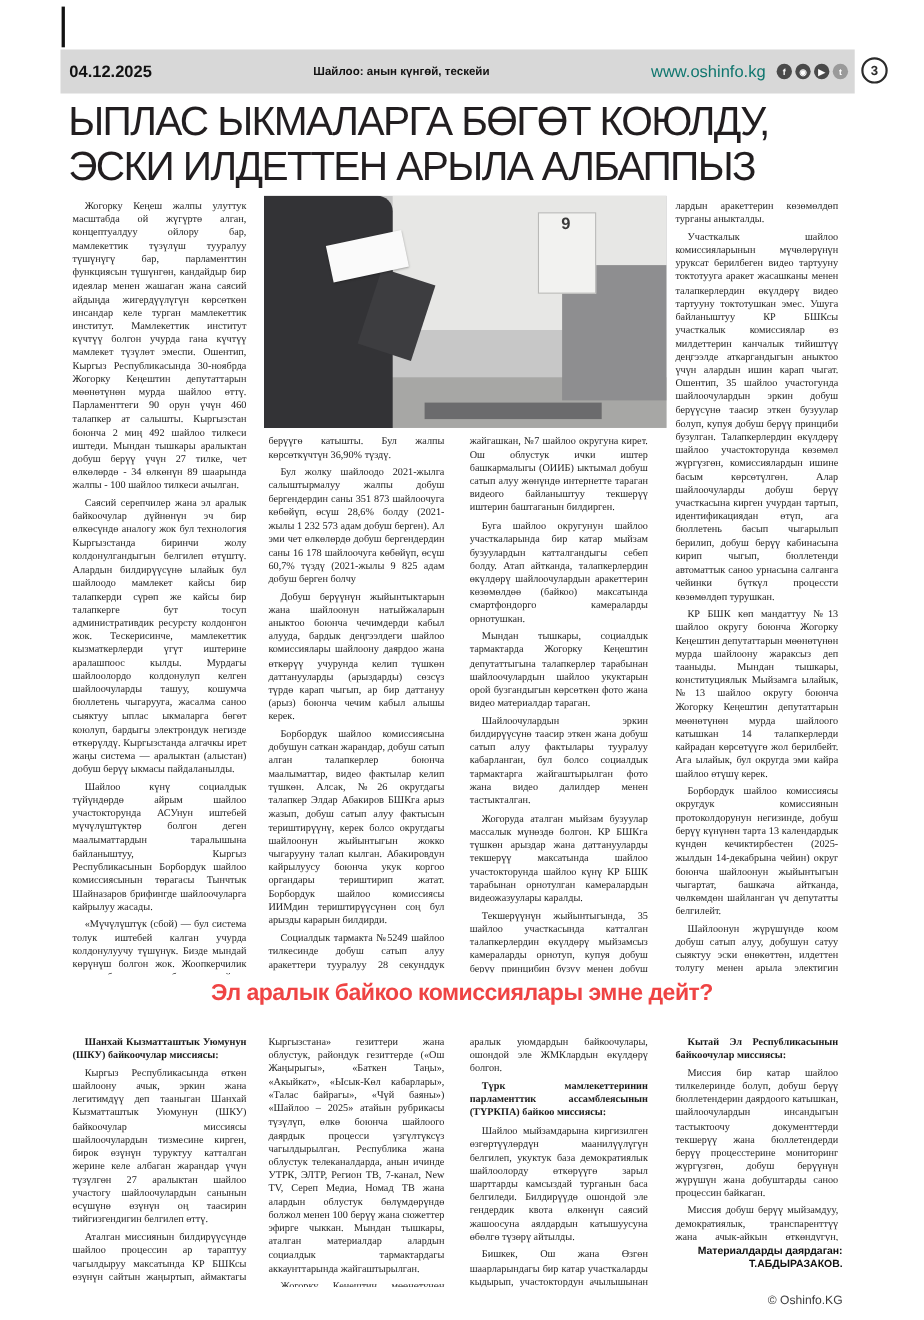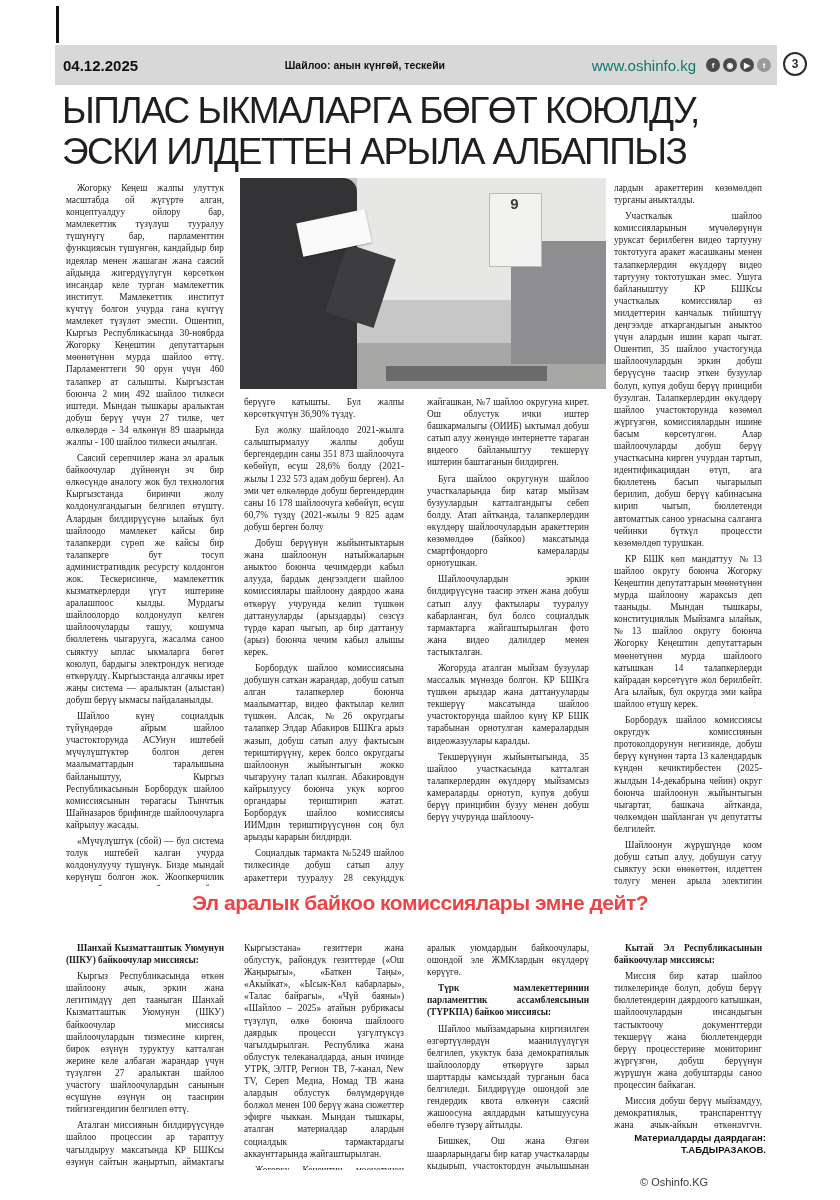--- a/index.html
+++ b/index.html
@@ -40,21 +40,21 @@
   .article-col{position:absolute;font-size:9.3px;line-height:12.1px;text-align:justify;overflow:hidden;}
   .article-col p{margin:4px;}
   .col-p{text-indent:11px;}
   .col-p.noindent{text-indent:0;}
   .col-h{font-weight:bold;text-indent:11px;}
   
   .section-title{position:absolute;left:62px;top:891px;width:716px;text-align:center;
                  font:bold 21px "Liberation Sans",sans-serif;color:#ef4444;letter-spacing:-0.5px;}
   .byline{position:absolute;left:596px;top:1132px;width:170px;text-align:right;
           font:bold 9.5px "Liberation Sans",sans-serif;color:#111;line-height:12px;}
-  .footer{position:absolute;left:640px;top:1176px;width:126px;
+  .footer{position:absolute;left:640px;top:1176px;width:126px;text-align:right;
           font:11px "Liberation Sans",sans-serif;color:#3c3c3c;}
 </style>
 </head>
 <body>
 
 <div class="page">
 
   <div class="corner-tick"></div>
 
   <div class="topbar">
@@ -97,20 +97,21 @@
   <div class="article-col" style="left:240px;top:392px;width:168px;height:492px;">
       <p class="col-p noindent">берүүгө катышты. Бул жалпы көрсөткүчтүн 36,90% түздү.</p>
       <p class="col-p">Бул жолку шайлоодо 2021-жылга салыштырмалуу жалпы добуш бергендердин саны 351 873 шайлоочуга көбөйүп, өсүш 28,6% болду (2021-жылы 1 232 573 адам добуш берген). Ал эми чет өлкөлөрдө добуш бергендердин саны 16 178 шайлоочуга көбөйүп, өсүш 60,7% түздү (2021-жылы 9 825 адам добуш берген болчу</p>
       <p class="col-p">Добуш берүүнүн жыйынтыктарын жана шайлоонун натыйжаларын аныктоо боюнча чечимдерди кабыл алууда, бардык деңгээлдеги шайлоо комиссиялары шайлоону даярдоо жана өткөрүү учурунда келип түшкөн даттанууларды (арыздарды) сөзсүз түрдө карап чыгып, ар бир даттануу (арыз) боюнча чечим кабыл алышы керек.</p>
       <p class="col-p">Борбордук шайлоо комиссиясына добушун саткан жарандар, добуш сатып алган талапкерлер боюнча маалыматтар, видео фактылар келип түшкөн. Алсак, №26 округдагы талапкер Элдар Абакиров БШКга арыз жазып, добуш сатып алуу фактысын териштирүүнү, керек болсо округдагы шайлоонун жыйынтыгын жокко чыгарууну талап кылган. Абакировдун кайрылуусу боюнча укук коргоо органдары териштирип жатат. Борбордук шайлоо комиссиясы ИИМдин териштирүүсүнөн соң бул арызды карарын билдирди.</p>
       <p class="col-p">Социалдык тармакта №5249 шайлоо тилкесинде добуш сатып алуу аракеттери тууралуу 28 секунддук видео жарыяланды. Видеодо белгилүү суммада акча берүү жолу менен добуш алуу аракети жасалып жатканы айтылган. Анда тартылган киши шайлоочулардын тизмесин жана акчаны тутамдап кармап турганын көрүүгө болот. Ал шайлоо тилкеси Ош облусунун Кара-Суу районундагы Кыргыз-Чек айылына</p>
     </div>
   <div class="article-col" style="left:423px;top:392px;width:170px;height:492px;">
       <p class="col-p noindent">жайгашкан, №7 шайлоо округуна кирет. Ош облустук ички иштер башкармалыгы (ОИИБ) ыктымал добуш сатып алуу жөнүндө интернетте тараган видеого байланыштуу текшерүү иштерин баштаганын билдирген.</p>
       <p class="col-p">Буга шайлоо округунун шайлоо участкаларында бир катар мыйзам бузуулардын катталгандыгы себеп болду. Атап айтканда, талапкерлердин өкүлдөрү шайлоочулардын аракеттерин көзөмөлдөө (байкоо) максатында смартфондорго камераларды орнотушкан.</p>
+      <p class="col-p">Мындан тышкары, социалдык тармактарда Жогорку Кеңештин депутаттыгына талапкерлер тарабынан шайлоочулардын шайлоо укуктарын орой бузгандыгын көрсөткөн фото жана видео материалдар тараган.</p>
       <p class="col-p">Шайлоочулардын эркин билдирүүсүнө таасир эткен жана добуш сатып алуу фактылары тууралуу кабарланган, бул болсо социалдык тармактарга жайгаштырылган фото жана видео далилдер менен тастыкталган.</p>
       <p class="col-p">Жогоруда аталган мыйзам бузуулар массалык мүнөздө болгон. КР БШКга түшкөн арыздар жана даттанууларды текшерүү максатында шайлоо участокторунда шайлоо күнү КР БШК тарабынан орнотулган камералардын видеожазуулары каралды.</p>
       <p class="col-p">Текшерүүнүн жыйынтыгында, 35 шайлоо участкасында катталган талапкерлердин өкүлдөрү мыйзамсыз камераларды орнотуп, купуя добуш берүү принцибин бузуу менен добуш берүү учурунда шайлоочу-</p>
     </div>
   <div class="article-col" style="left:610px;top:178px;width:156px;height:708px;">
       <p class="col-p noindent">лардын аракеттерин көзөмөлдөп турганы аныкталды.</p>
       <p class="col-p">Участкалык шайлоо комиссияларынын мүчөлөрүнүн уруксат берилбеген видео тартууну токтотууга аракет жасашканы менен талапкерлердин өкүлдөрү видео тартууну токтотушкан эмес. Ушуга байланыштуу КР БШКсы участкалык комиссиялар өз милдеттерин канчалык тийиштүү деңгээлде аткаргандыгын аныктоо үчүн алардын ишин карап чыгат. Ошентип, 35 шайлоо участогунда шайлоочулардын эркин добуш берүүсүнө таасир эткен бузуулар болуп, купуя добуш берүү принциби бузулган. Талапкерлердин өкүлдөрү шайлоо участокторунда көзөмөл жүргүзгөн, комиссиялардын ишине басым көрсөтүлгөн. Алар шайлоочуларды добуш берүү участкасына кирген учурдан тартып, идентификациядан өтүп, ага бюллетень басып чыгарылып берилип, добуш берүү кабинасына кирип чыгып, бюллетенди автоматтык саноо урнасына салганга чейинки бүткүл процессти көзөмөлдөп турушкан.</p>
       <p class="col-p">КР БШК көп мандаттуу №13 шайлоо округу боюнча Жогорку Кеңештин депутаттарын мөөнөтүнөн мурда шайлоону жараксыз деп тааныды. Мындан тышкары, конституциялык Мыйзамга ылайык, №13 шайлоо округу боюнча Жогорку Кеңештин депутаттарын мөөнөтүнөн мурда шайлоого катышкан 14 талапкерлерди кайрадан көрсөтүүгө жол берилбейт. Ага ылайык, бул округда эми кайра шайлоо өтүшү керек.</p>
       <p class="col-p">Борбордук шайлоо комиссиясы округдук комиссиянын протоколдорунун негизинде, добуш берүү күнүнөн тарта 13 календардык күндөн кечиктирбестен (2025-жылдын 14-декабрына чейин) округ боюнча шайлоонун жыйынтыгын чыгартат, башкача айтканда, чөлкөмдөн шайланган үч депутатты белгилейт.</p>
       <p class="col-p">Шайлоонун жүрүшүндө коом добуш сатып алуу, добушун сатуу сыяктуу эски өнөкөттөн, илдеттен толугу менен арыла электигин байкалды. Айрым саясий активисттердин пикиринде добуш сатып алгандар гана эмес, добушун саткандар дагы бирдей жоопко тартылса туура болот. Аны менен биз сатып алуу фактыларын кыйла азайтмакпыз. Анткени, добушту сатып алгандарды гана күнөөлүү кылбай, өз добушун, жарандык позициясын саткандардын өз мекенин сатканга барабар. Ошондуктан добушун саткан шайлоочуга берилгендей эле административдик кодекстин негизинде да иш козголсо, мындай көрүнүш аягына тыйылмак. Бул багыттагы мыйзамдарда да мүчүлүштүктөр бар, ошондуктан ага өзгөртүү киргизүү зарыл.</p>
@@ -122,21 +123,21 @@
       <p class="col-h noindent">Шанхай Кызматташтык Уюмунун (ШКУ) байкоочулар миссиясы:</p>
       <p class="col-p">Кыргыз Республикасында өткөн шайлоону ачык, эркин жана легитимдүү деп тааныган Шанхай Кызматташтык Уюмунун (ШКУ) байкоочулар миссиясы шайлоочулардын тизмесине кирген, бирок өзүнүн туруктуу катталган жерине келе албаган жарандар үчүн түзүлгөн 27 аралыктан шайлоо участогу шайлоочулардын санынын өсүшүнө өзүнүн оң таасирин тийгизгендигин белгилеп өттү.</p>
       <p class="col-p">Аталган миссиянын билдирүүсүндө шайлоо процессин ар тараптуу чагылдыруу максатында КР БШКсы өзүнүн сайтын жаңыртып, аймактагы комиссиялар менен маалымат алмашуу боюнча электрондук байланыш түзүлгөн</p>
       <p class="col-p">«Кабар» улуттук маалымат агенттиги, «Эркин Тоо», «Кыргыз Туусу», «Слово</p>
     </div>
   <div class="article-col" style="left:240px;top:938px;width:168px;height:232px;">
       <p class="col-p noindent">Кыргызстана» гезиттери жана облустук, райондук гезиттерде («Ош Жаңырыгы», «Баткен Таңы», «Акыйкат», «Ысык-Көл кабарлары», «Талас байрагы», «Чүй баяны») «Шайлоо – 2025» атайын рубрикасы түзүлүп, өлкө боюнча шайлоого даярдык процесси үзгүлтүксүз чагылдырылган. Республика жана облустук телеканалдарда, анын ичинде УТРК, ЭЛТР, Регион ТВ, 7-канал, New TV, Сереп Медиа, Номад ТВ жана алардын облустук бөлүмдөрүндө болжол менен 100 берүү жана сюжеттер эфирге чыккан. Мындан тышкары, аталган материалдар алардын социалдык тармактардагы аккаунттарында жайгаштырылган.</p>
       <p class="col-p">Жогорку Кенештин мөөнөтүнөн мурда шайлоонун жүрүшү боюнча толук маалымат алуу максатында Миссия 110 шайлоо участогун кыдырган, анда талапкерлердин, коомдук уюмдардын, чет өлкөлүк жана эл</p>
     </div>
   <div class="article-col" style="left:423px;top:938px;width:170px;height:232px;">
-      <p class="col-p noindent">аралык уюмдардын байкоочулары, ошондой эле ЖМКлардын өкүлдөрү көрүүгө.</p>
+      <p class="col-p noindent">аралык уюмдардын байкоочулары, ошондой эле ЖМКлардын өкүлдөрү болгон.</p>
       <p class="col-h noindent">Түрк мамлекеттеринин парламенттик ассамблеясынын (ТҮРКПА) байкоо миссиясы:</p>
       <p class="col-p">Шайлоо мыйзамдарына киргизилген өзгөртүүлөрдүн маанилүүлүгүн белгилеп, укуктук база демократиялык шайлоолорду өткөрүүгө зарыл шарттарды камсыздай турганын баса белгиледи. Билдирүүдө ошондой эле гендердик квота өлкөнүн саясий жашоосуна аялдардын катышуусуна өбөлгө түзөрү айтылды.</p>
       <p class="col-p">Бишкек, Ош жана Өзгөн шаарларындагы бир катар участкаларды кыдырып, участоктордун ачылышынан баштап добуштарды саноого чейин көзөмөл жүргүзгөн. Миссия аралыктан добуш берүү системасын колдонууга да оң баа берди.</p>
     </div>
   <div class="article-col" style="left:610px;top:938px;width:156px;height:190px;">
       <p class="col-h noindent">Кытай Эл Республикасынын байкоочулар миссиясы:</p>
       <p class="col-p">Миссия бир катар шайлоо тилкелеринде болуп, добуш берүү бюллетендерин даярдоого катышкан, шайлоочулардын инсандыгын тастыктоочу документтерди текшерүү жана бюллетендерди берүү процесстерине мониторинг жүргүзгөн, добуш берүүнүн жүрүшүн жана добуштарды саноо процессин байкаган.</p>
       <p class="col-p">Миссия добуш берүү мыйзамдуу, демократиялык, транспаренттүү жана ачык-айкын өткөндүгүн, Кыргыз Республикасынын Конституциясына жана шайлоо мыйзамдарына, ошондой эле эл аралык шайлоо жалпыга таанылган принциптерге туура келгенин, шайлоо ийгиликтүү жана тынч маанайда өткөндүгүн белгиледи.</p>
     </div>
 

